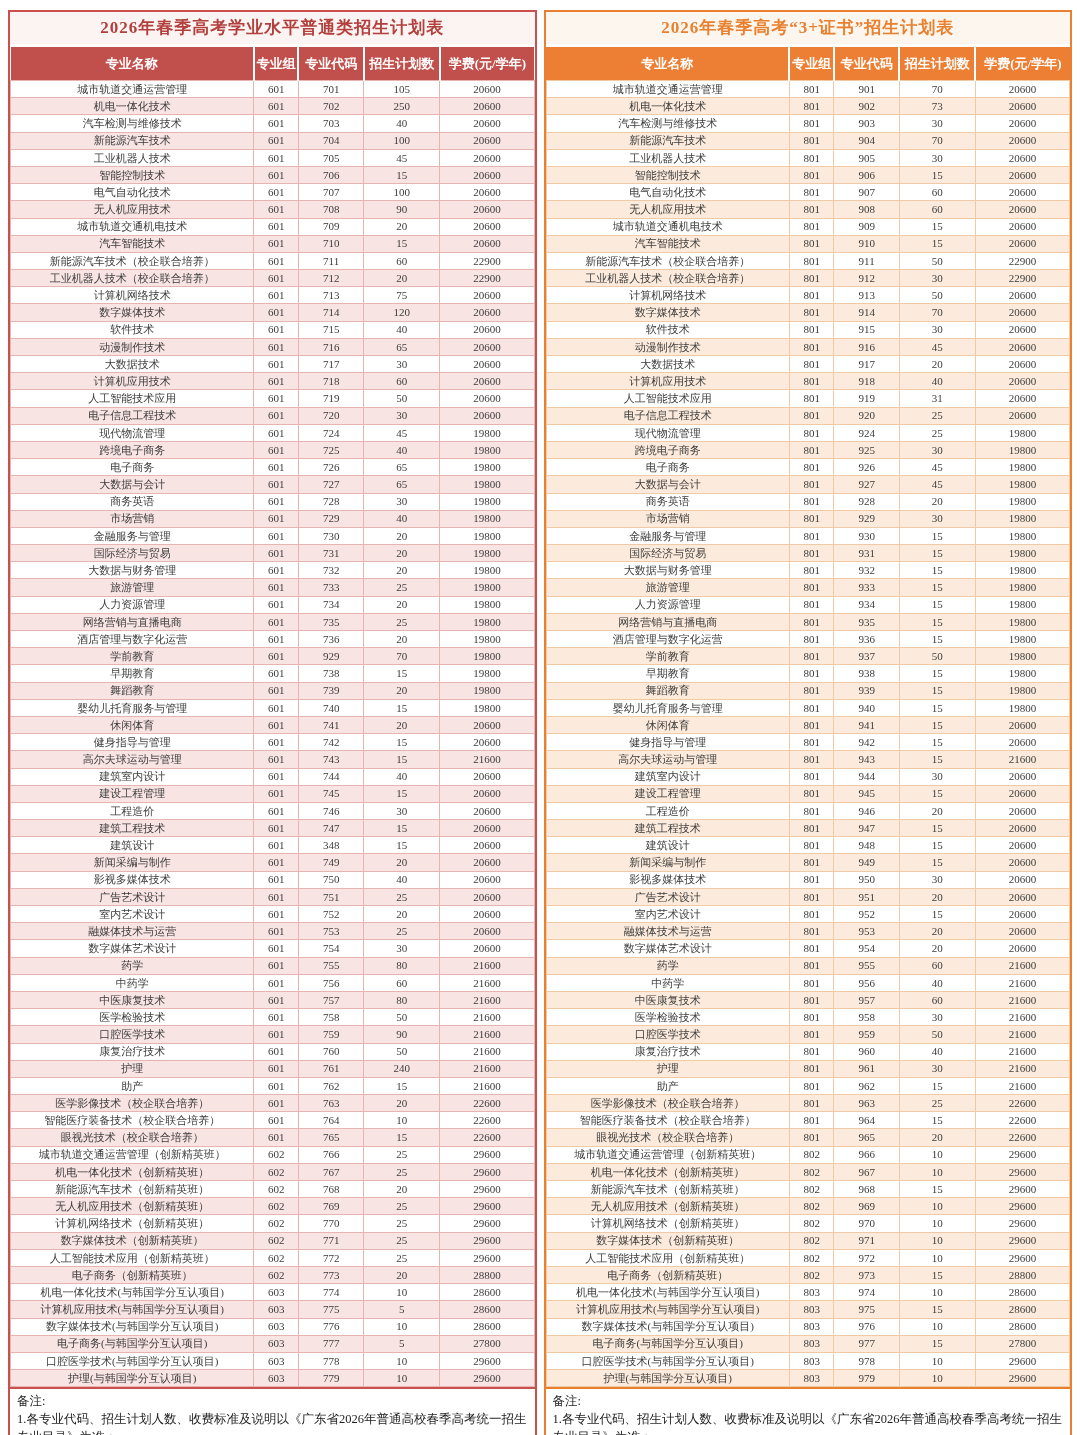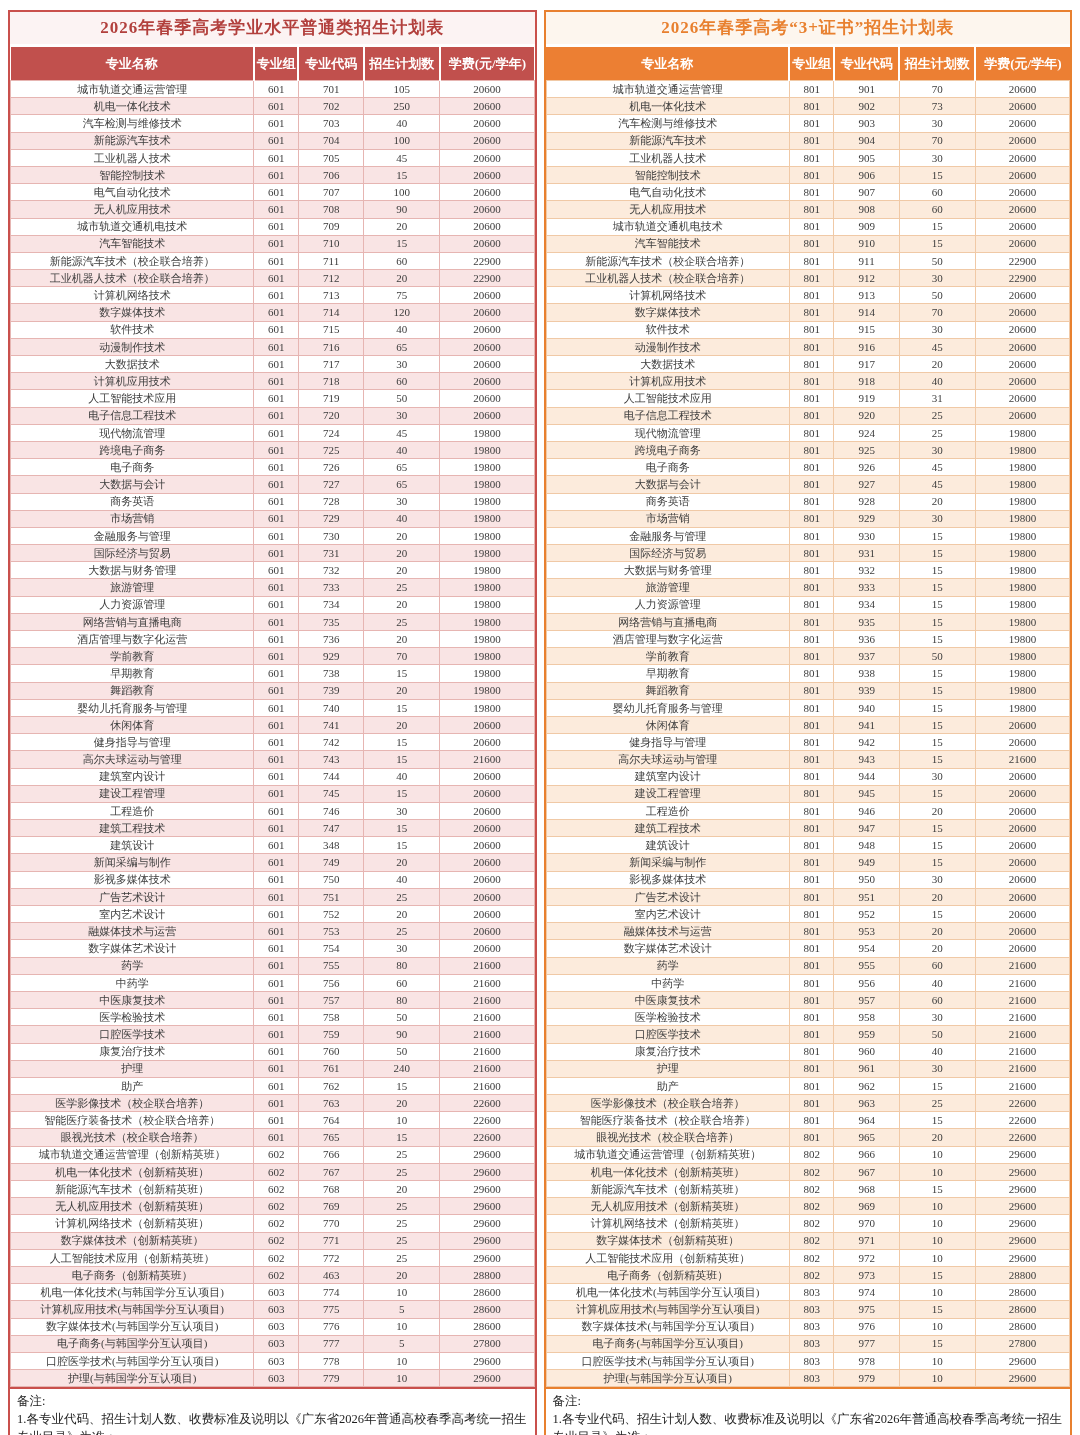--- a/index.html
+++ b/index.html
@@ -528,21 +528,21 @@
           <tr>
             <td>人工智能技术应用（创新精英班）</td>
             <td>602</td>
             <td>772</td>
             <td>25</td>
             <td>29600</td>
           </tr>
           <tr>
             <td>电子商务（创新精英班）</td>
             <td>602</td>
-            <td>463</td>
+            <td>773</td>
             <td>20</td>
             <td>28800</td>
           </tr>
           <tr>
             <td>机电一体化技术(与韩国学分互认项目)</td>
             <td>603</td>
             <td>774</td>
             <td>10</td>
             <td>28600</td>
           </tr>

